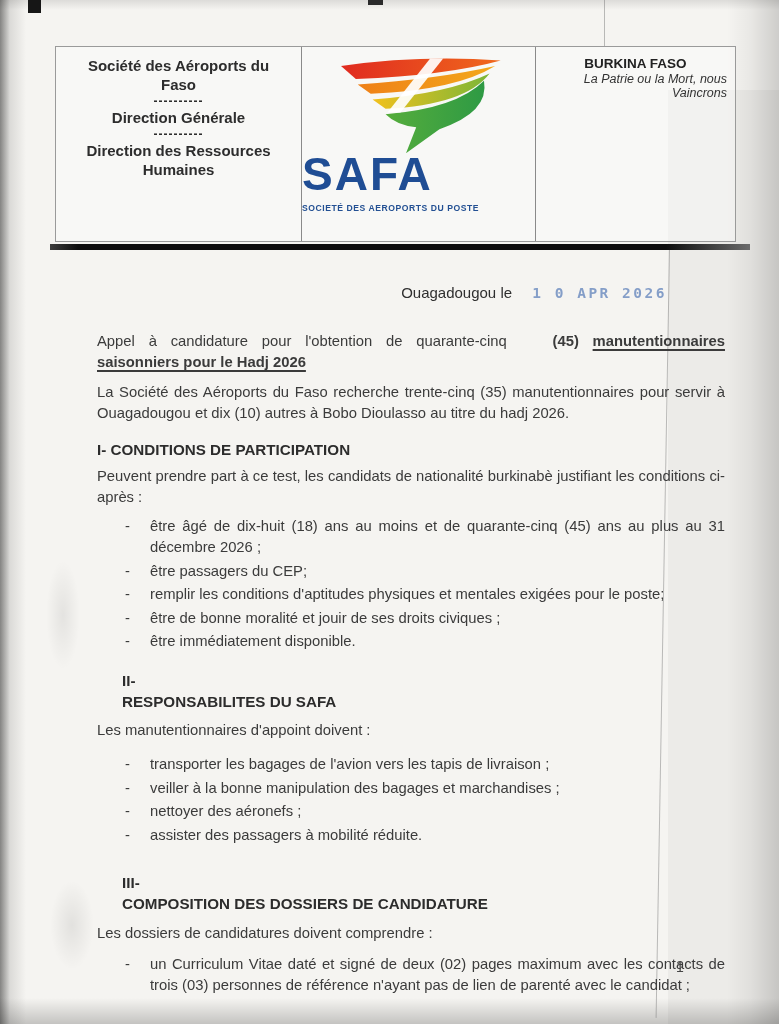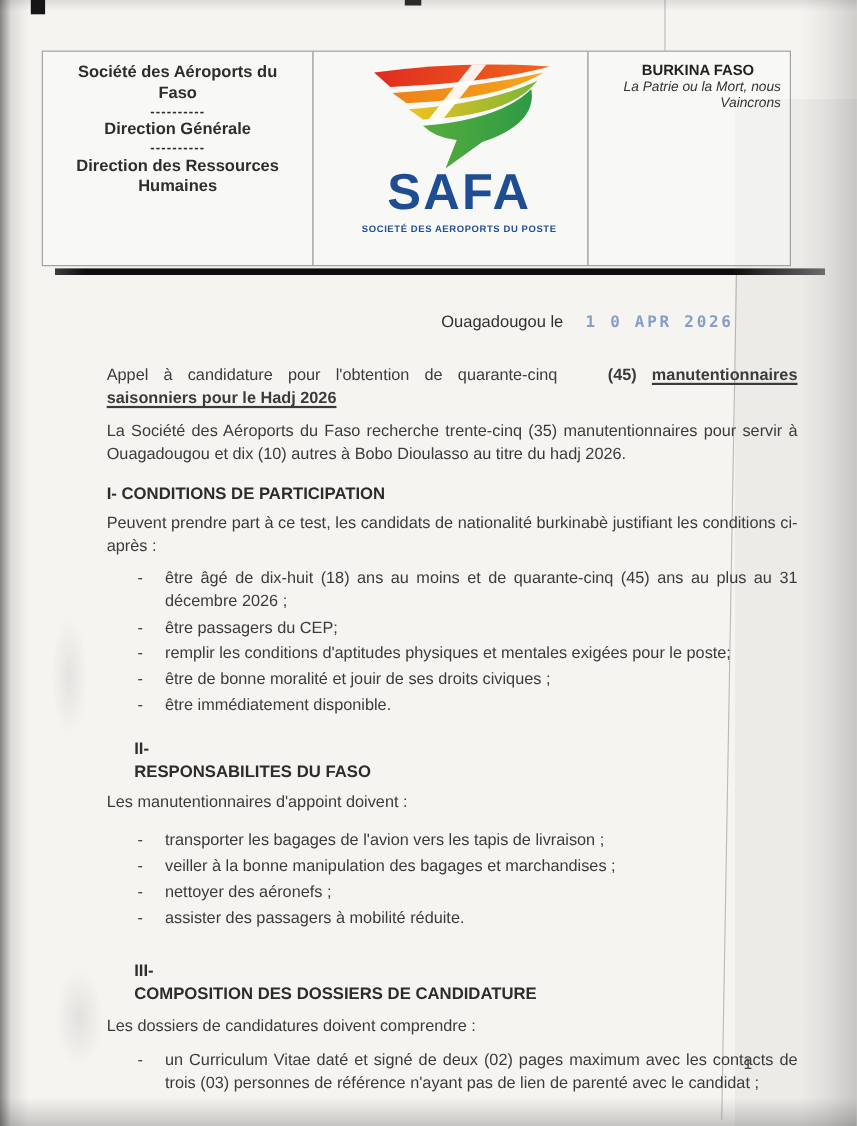--- a/index.html
+++ b/index.html
@@ -19,27 +19,27 @@
   .mark-tc{position:absolute;left:368px;top:0;width:15px;height:5px;background:#2a2a2a;}
   .scanline-top{position:absolute;left:604px;top:0;width:1px;height:46px;background:rgba(110,110,110,.45);}
   .fold-line{position:absolute;left:669px;top:250px;width:1px;height:768px;
     background:rgba(125,125,125,.5);transform:rotate(1deg);transform-origin:top center;}
   .smudge1{position:absolute;left:46px;top:560px;width:34px;height:110px;
     background:radial-gradient(ellipse at center,rgba(0,0,0,.07),rgba(0,0,0,0) 70%);}
   .smudge2{position:absolute;left:50px;top:880px;width:44px;height:90px;
     background:radial-gradient(ellipse at center,rgba(0,0,0,.08),rgba(0,0,0,0) 70%);}
 
   
-  .header-box{position:absolute;left:38px;top:46px;width:681px;height:196px;display:flex;
-    border:1px solid #9a9a9a;background:rgba(255,255,255,.35);box-sizing:border-box;gap:16px;}
+  .header-box{position:absolute;left:55px;top:46px;width:681px;height:196px;display:flex;
+    border:1px solid #9a9a9a;background:rgba(255,255,255,.35);box-sizing:border-box;}
   .hcell{box-sizing:border-box;}
   .hcell-left{width:246px;border-right:1px solid #8a8a8a;padding:9px 14px 0;text-align:center;
     font-weight:bold;color:#2d2d2d;font-size:15px;line-height:19px;}
   .hsep{font-size:12px;letter-spacing:1px;line-height:14px;font-weight:bold;color:#2d2d2d;}
-  .hcell-center{width:234px;border-right:1px solid #8a8a8a;text-align:center;padding-top:4px;}
+  .hcell-center{width:234px;border-right:1px solid #8a8a8a;text-align:left;padding-top:4px;}
   .hcell-right{flex:1;padding:9px 8px 0;text-align:center;}
   .country{font-weight:bold;font-size:13.5px;color:#222;}
   .motto{font-style:italic;font-size:12.5px;color:#333;margin-top:1px;text-align:right;}
   .logo-bird{display:block;margin:2px auto 0;}
   .logo-acronym{font-size:46px;font-weight:bold;color:#1f4d94;letter-spacing:2px;line-height:1;margin-top:-6px;}
   .logo-subtitle{font-size:8.6px;font-weight:bold;color:#235093;letter-spacing:.55px;margin-top:6px;}
   .header-bar{position:absolute;left:50px;top:244px;width:700px;height:6px;
     background:linear-gradient(to right,#3d3d3d 0%,#0d0d0d 4%,#0d0d0d 88%,#6b6b6b 100%);}
 
   
@@ -160,21 +160,21 @@
           <span class="li-text">être de bonne moralité et jouir de ses droits civiques ;</span>
         </li>
       <li>
           <span class="dash">-</span>
           <span class="li-text">être immédiatement disponible.</span>
         </li>
     </ul>
 
     <div class="sec-heading indent gap-lg">
       <span class="sec-num">II-</span>
-      <span>RESPONSABILITES DU FASO</span>
+      <span>RESPONSABILITES DU SAFA</span>
     </div>
     <p class="lead" style="margin:8px 0 0;">Les manutentionnaires d'appoint doivent :</p>
     <ul class="dash-list" style="margin-top:13px;">
       <li>
           <span class="dash">-</span>
           <span class="li-text">transporter les bagages de l'avion vers les tapis de livraison ;</span>
         </li>
       <li>
           <span class="dash">-</span>
           <span class="li-text">veiller à la bonne manipulation des bagages et marchandises ;</span>

